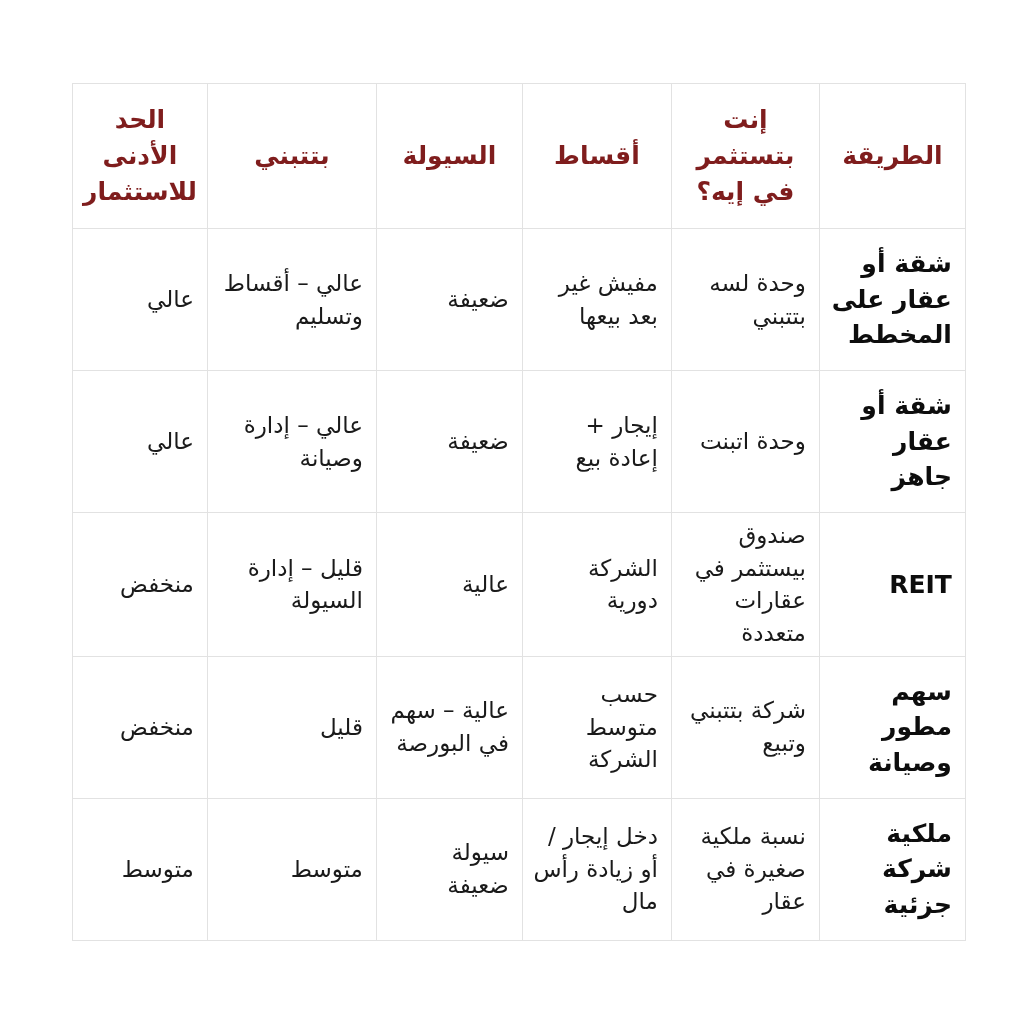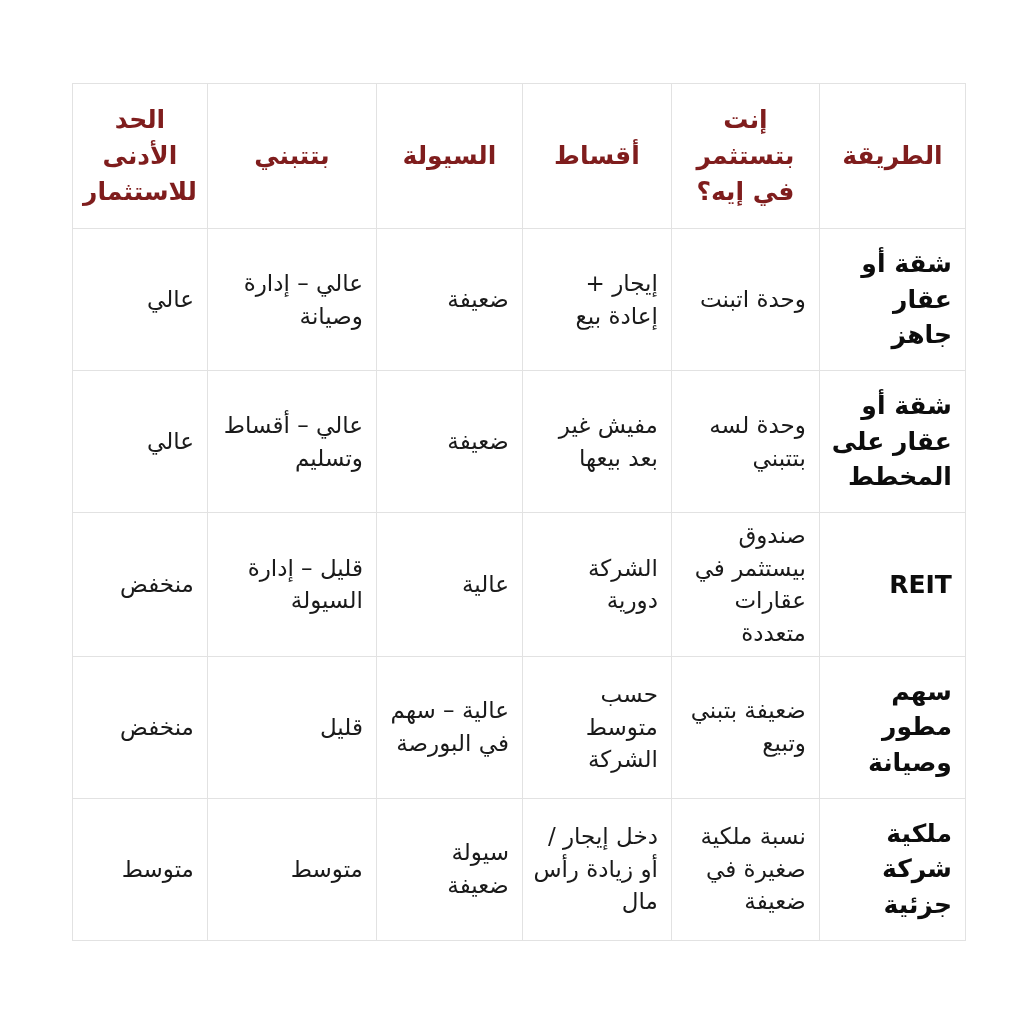--- a/index.html
+++ b/index.html
@@ -86,54 +86,54 @@
           <th>الطريقة</th>
           <th>إنت بتستثمر في إيه؟</th>
           <th>أقساط</th>
           <th>السيولة</th>
           <th>بتتبني</th>
           <th>الحد الأدنى للاستثمار</th>
         </tr>
       </thead>
       <tbody>
         <tr>
+          <td class="method-cell">شقة أو عقار على المخطط</td>
+          <td>وحدة لسه بتتبني</td>
+          <td>مفيش غير بعد بيعها</td>
+          <td>ضعيفة</td>
+          <td>عالي – أقساط وتسليم</td>
+          <td>عالي</td>
+        </tr>
+        <tr>
           <td class="method-cell">شقة أو عقار جاهز</td>
           <td>وحدة اتبنت</td>
           <td>إيجار + إعادة بيع</td>
           <td>ضعيفة</td>
           <td>عالي – إدارة وصيانة</td>
-          <td>عالي</td>
-        </tr>
-        <tr>
-          <td class="method-cell">شقة أو عقار على المخطط</td>
-          <td>وحدة لسه بتتبني</td>
-          <td>مفيش غير بعد بيعها</td>
-          <td>ضعيفة</td>
-          <td>عالي – أقساط وتسليم</td>
           <td>عالي</td>
         </tr>
         <tr>
           <td class="method-cell">REIT</td>
           <td>صندوق بيستثمر في عقارات متعددة</td>
           <td>الشركة دورية</td>
           <td>عالية</td>
           <td>قليل – إدارة السيولة</td>
           <td>منخفض</td>
         </tr>
         <tr>
           <td class="method-cell">سهم مطور وصيانة</td>
-          <td>ضعيفة بتبني وتبيع</td>
+          <td>شركة بتتبني وتبيع</td>
           <td>حسب متوسط الشركة</td>
           <td>عالية – سهم في البورصة</td>
           <td>قليل</td>
           <td>منخفض</td>
         </tr>
         <tr>
           <td class="method-cell">ملكية شركة جزئية</td>
-          <td>نسبة ملكية صغيرة في ضعيفة</td>
+          <td>نسبة ملكية صغيرة في عقار</td>
           <td>دخل إيجار /أو زيادة رأس مال</td>
           <td>سيولة ضعيفة</td>
           <td>متوسط</td>
           <td>متوسط</td>
         </tr>
       </tbody>
     </table>
   </div>
 </div>
 

